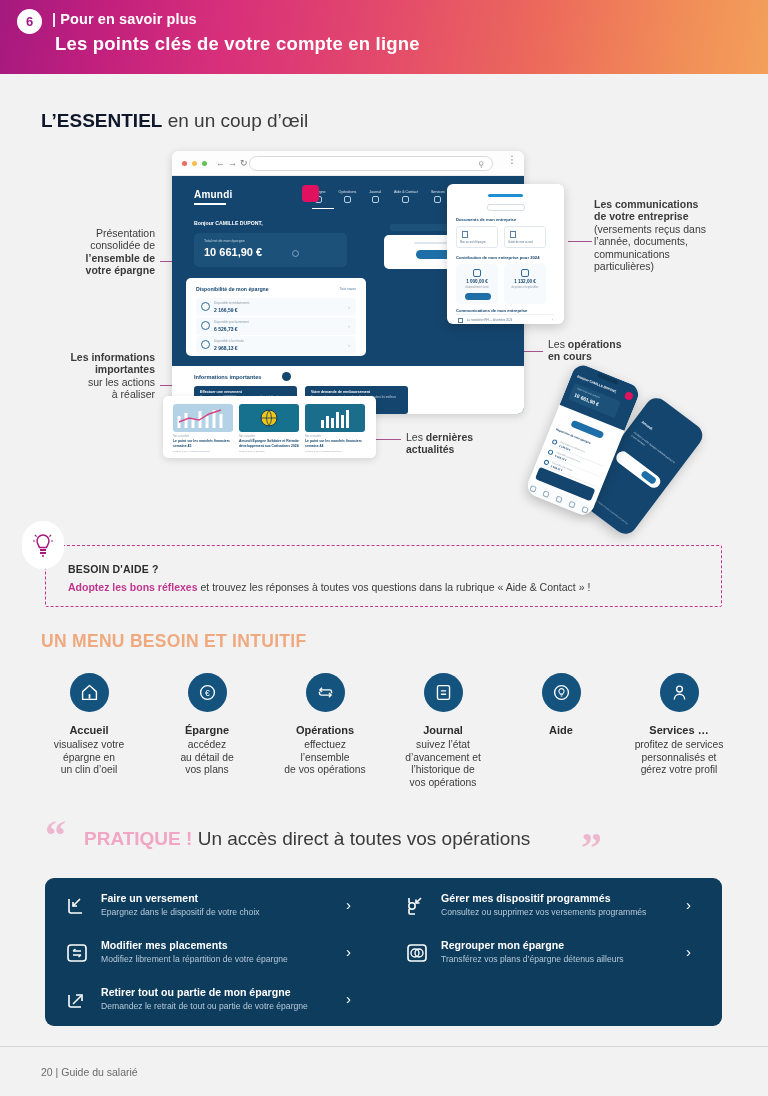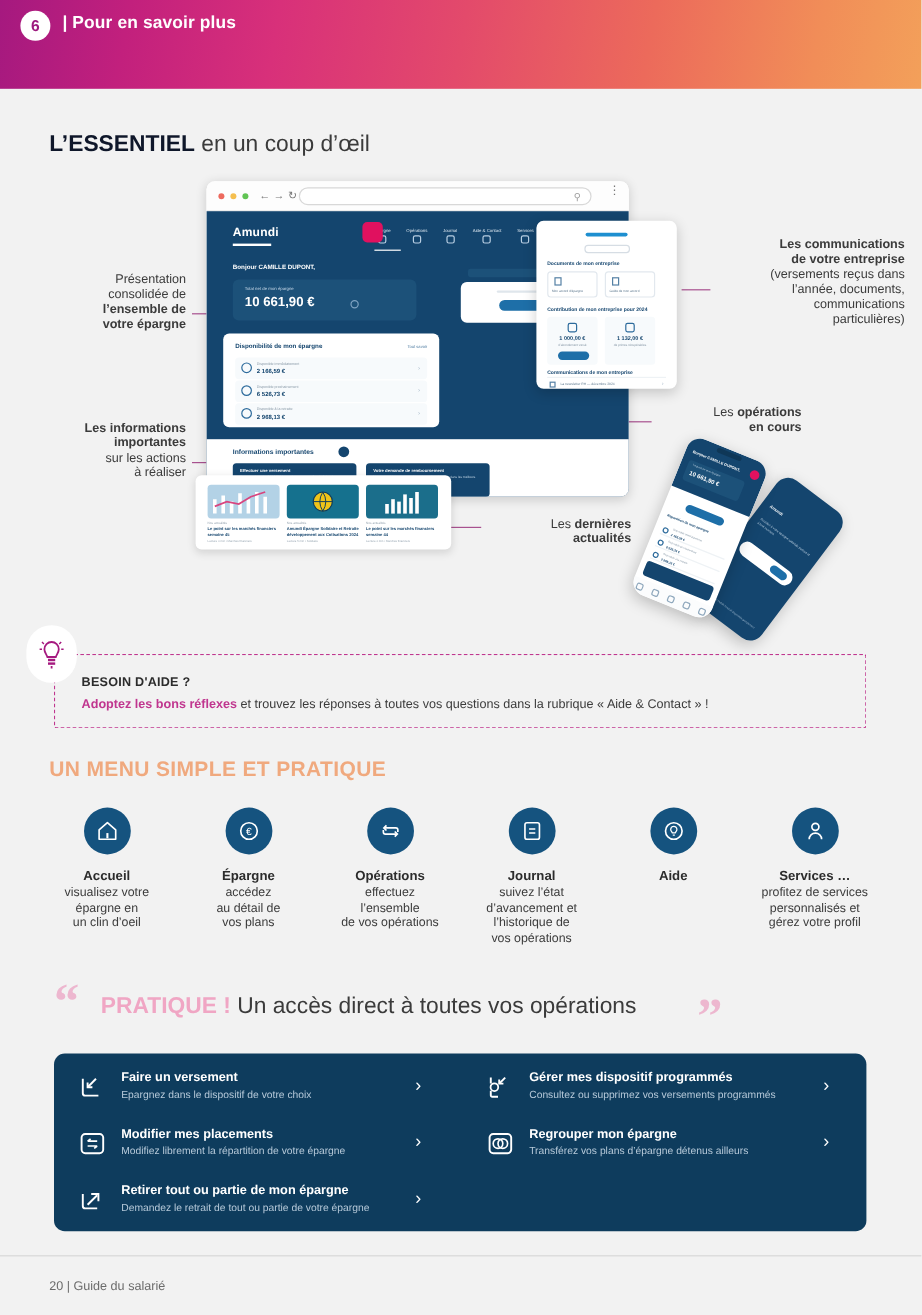--- a/index.html
+++ b/index.html
@@ -44,21 +44,21 @@
 
   .sec-menu {
     position: absolute; left: 41px; top: 631px;
     font-size: 17.5px; font-weight: bold; color: #f0a97e;
     letter-spacing: .3px;
   }
 
   
   .anno { position: absolute; font-size: 10.5px; line-height: 12.4px; color: #3b3b3b; }
   .anno b { font-weight: bold; }
-  .anno-right { text-align: right; }
+  .anno-right { text-align: left; }
   .anno-left { text-align: right; }
   .leader { position: absolute; height: 1.3px; background: #a8518f; }
 
   #anno-presentation { left: 30px; top: 227px; width: 125px; }
   #leader-presentation { left: 160px; top: 261px; width: 28px; }
   #anno-informations { left: 20px; top: 351px; width: 135px; }
   #leader-informations { left: 160px; top: 385px; width: 28px; }
   #anno-communications { left: 594px; top: 198px; width: 160px; }
   #leader-communications { left: 568px; top: 241px; width: 24px; }
   #anno-operations { left: 548px; top: 338px; width: 120px; }
@@ -232,20 +232,21 @@
   
   .foot-line{position:absolute; left:0; top:1046px; width:768px; height:1px; background:#d8d8d8;}
   .foot-txt{position:absolute; left:41px; top:1066px; font-size:10.5px; color:#6b6b6b;}
 </style>
 </head>
 <body>
 
 <div class="header">
   <div class="hdr-badge">6</div>
   <div class="hdr-sub">| Pour en savoir plus</div>
+  <div class="hdr-title">Les points clés de votre compte en ligne</div>
 </div>
 
 <div class="sec-essentiel">
   <b>L’ESSENTIEL</b><span> en un coup d’œil</span>
 </div>
 
 <div class="anno anno-left" id="anno-presentation">
   <div>Présentation</div>
   <div>consolidée de</div>
   <div><b>l’ensemble de</b></div>
@@ -512,21 +513,21 @@
     <rect x="8" y="20" width="6" height="2" fill="#a5197f"></rect>
     <path d="M11 23 v2" stroke="#a5197f" stroke-width="1.5"></path>
     <path d="M1 9 h2 M19 9 h2 M3 3 l1.6 1.6 M19 3 l-1.6 1.6" stroke="#a5197f" stroke-width="1.2"></path>
   </svg>
 </div>
 <div class="help-t1">BESOIN D'AIDE ?</div>
 <div class="help-t2">
   <b>Adoptez les bons réflexes</b><span> et trouvez les réponses à toutes vos questions dans la rubrique « Aide &amp; Contact » !</span>
 </div>
 
-<div class="sec-menu">UN MENU SIMPLE ET PRATIQUE</div>
+<div class="sec-menu">UN MENU BESOIN ET INTUITIF</div>
 
 <div class="menurow">
 
   <div class="menucell">
     <div class="menucircle">
       <svg width="19" height="19" viewBox="0 0 22 22">
           <path d="M3 10 L11 3 L19 10 V19 H3 Z" fill="none" stroke="#fff" stroke-width="1.6" stroke-linejoin="round"></path>
           <rect x="10" y="13" width="2" height="5" fill="#fff"></rect>
         </svg>
     </div>

